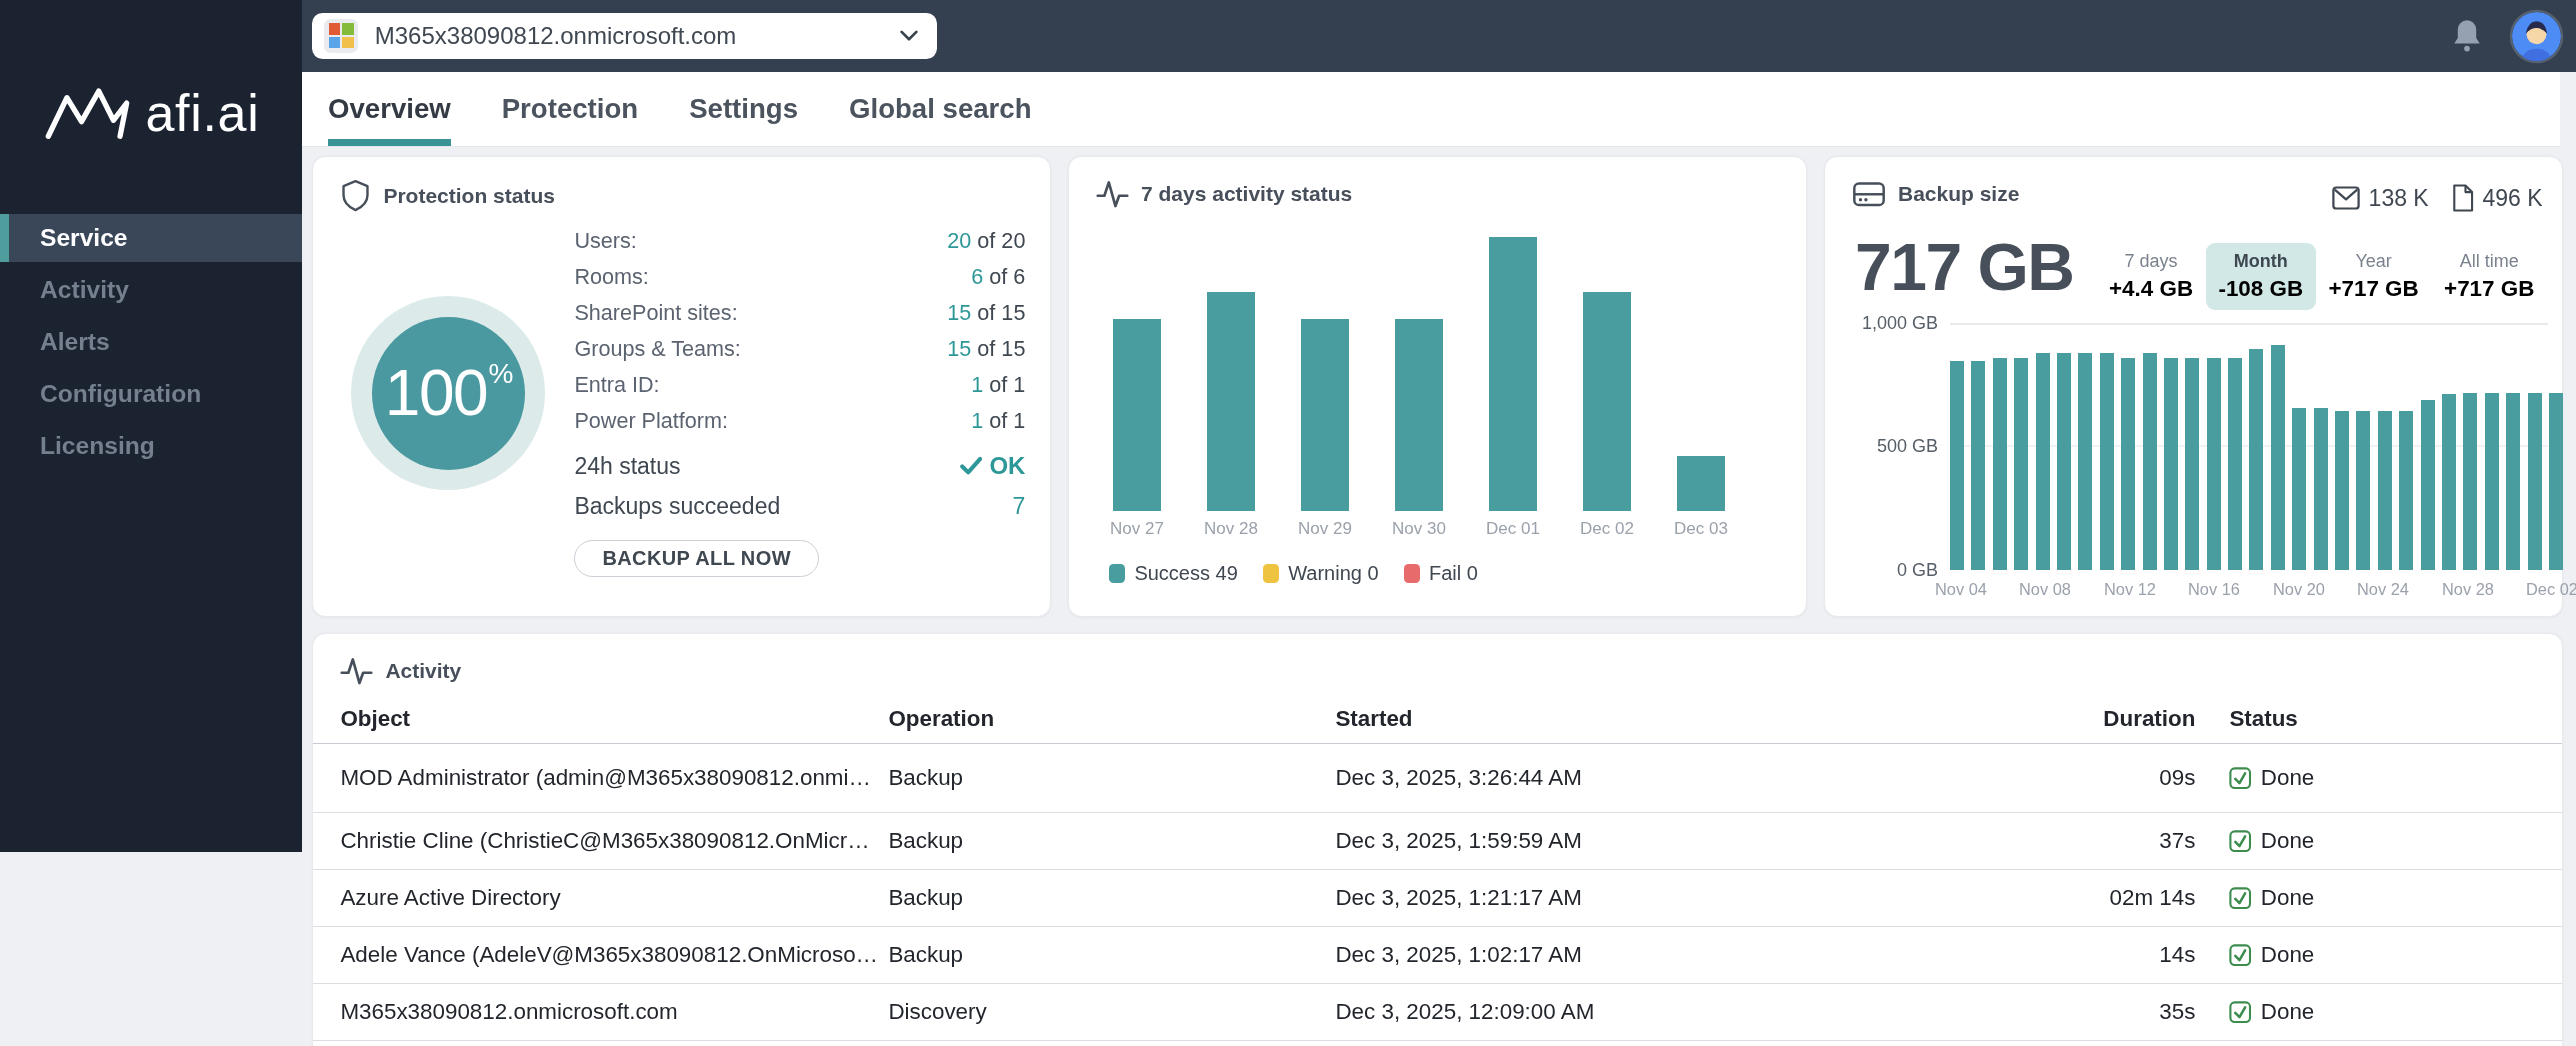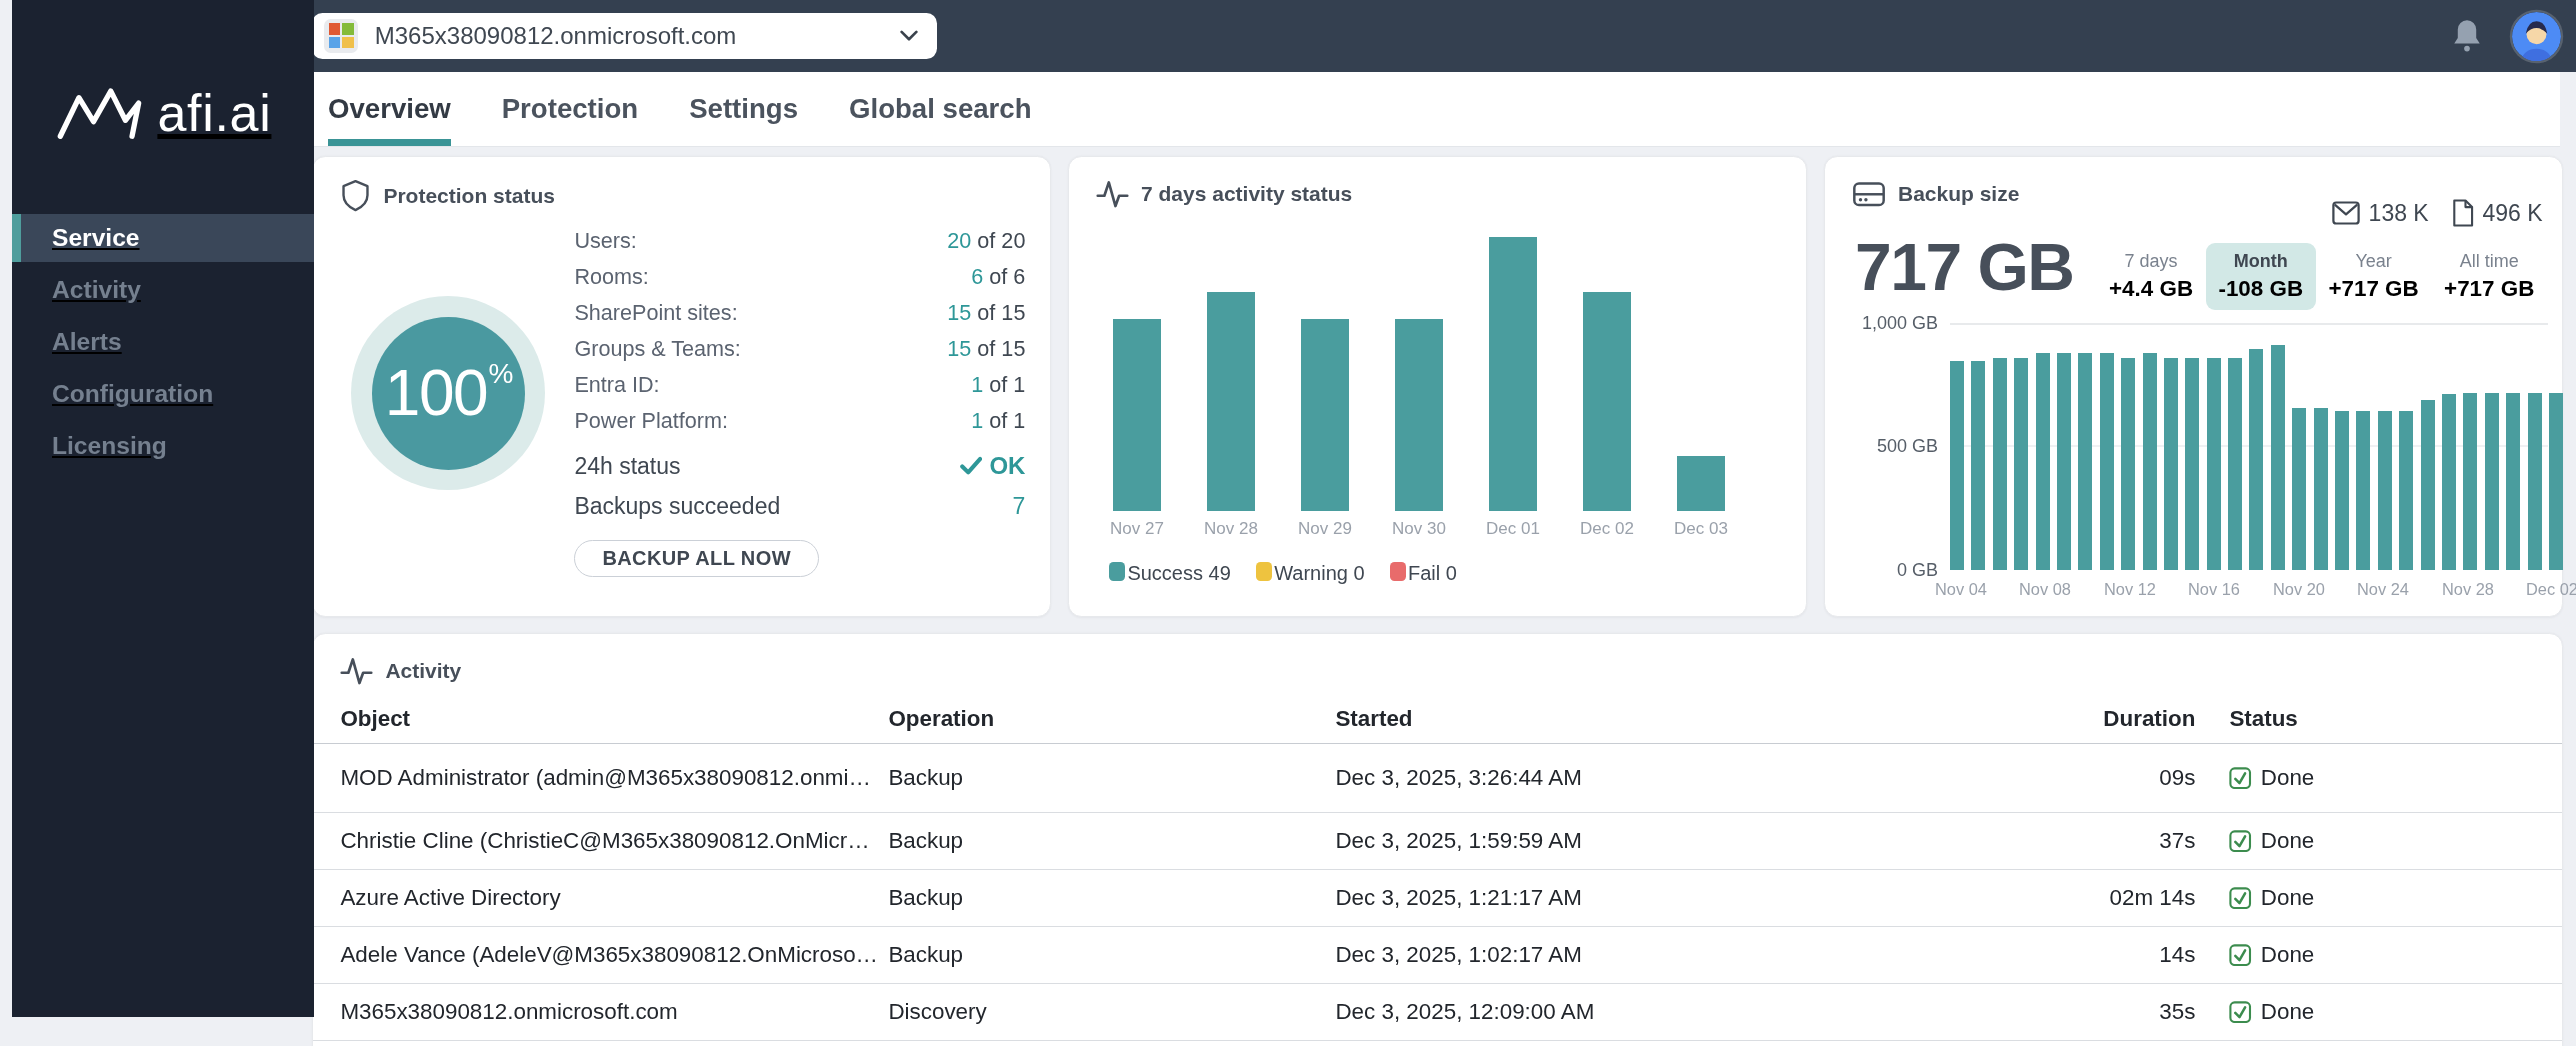--- a/index.html
+++ b/index.html
@@ -17,21 +17,21 @@
   .ms-tile .r{background:#E05A33}.ms-tile .g{background:#84BB3A}
   .ms-tile .b{background:#59A3E8}.ms-tile .y{background:#F0C04A}
   .tenant-text{margin-left:16.4px;font-size:24px;color:#3F4751;flex:1;}
   .tenant svg{margin-right:19.4px;}
   .top-right{position:absolute;right:15px;top:0;height:72px;display:flex;align-items:center;gap:28px;}
   .bell{width:34px;height:39px;cursor:pointer;}
   .avatar{width:49px;height:49px;border-radius:50%;overflow:hidden;cursor:pointer;
     box-shadow:0 0 0 2.2px rgba(255,255,255,.18);}
 
   
-  .sidebar{position:absolute;left:12px;top:0;width:302px;height:1017px;background:#1B2230;z-index:3;text-decoration:underline;}
+  .sidebar{position:absolute;left:0;top:0;width:302px;height:852px;background:#1B2230;z-index:3;}
   .logo{display:flex;align-items:center;gap:13.4px;margin:81px 0 0 43px;cursor:pointer;}
   .logo-text{color:#fff;font-size:52px;font-weight:500;letter-spacing:0.7px;}
   nav{display:block;margin-top:69px;}
   .nav-item{position:relative;height:52px;display:flex;align-items:center;
     padding-left:40px;font-size:24.6px;font-weight:700;color:#75808F;cursor:pointer;}
   .nav-item.active{background:#3A4759;color:#fff;height:48px;margin:2.2px 0;}
   .nav-item.active::before{content:"";position:absolute;left:0;top:0;bottom:0;width:9px;background:#4F9E9D;}
 
   
   .tabbar{position:absolute;left:302px;top:72px;right:16px;height:75px;background:#fff;
@@ -75,25 +75,25 @@
     border:1.5px solid #CBD0D7;border-radius:19.4px;font-family:"Liberation Sans",sans-serif;
     font-size:20px;font-weight:700;color:#3F4751;letter-spacing:0.4px;cursor:pointer;}
 
   
   .sd-bars{position:absolute;left:21px;top:63px;height:291px;display:flex;}
   .sd-col{width:94px;display:flex;align-items:flex-end;justify-content:center;}
   .sd-bar{width:48px;background:#4A9D9E;}
   .sd-labels{position:absolute;left:21px;top:362px;display:flex;}
   .sd-lab{width:94px;text-align:center;font-size:17px;color:#9AA1AB;}
   .legend{position:absolute;left:40px;top:405px;display:flex;gap:25px;align-items:center;}
-  .leg-item{display:flex;gap:2px;font-size:20px;color:#3F4751;}
+  .leg-item{display:flex;align-items:center;gap:9px;font-size:20px;color:#3F4751;}
   .leg-sq{width:16.4px;height:19.4px;border-radius:4.5px;}
 
   
-  .bk-counts{position:absolute;right:19.4px;top:42px;display:flex;align-items:center;gap:22.4px;}
+  .bk-counts{position:absolute;right:19.4px;top:27px;display:flex;align-items:center;gap:22.4px;}
   .bk-count{display:flex;align-items:center;gap:9px;font-size:23px;color:#3F4751;}
   .bk-total{position:absolute;left:30px;top:72px;font-size:66px;font-weight:700;color:#474F5A;letter-spacing:-1.5px;}
   .periods{position:absolute;right:15px;top:86px;display:flex;align-items:stretch;}
   .period{padding:7.5px 12.7px;border-radius:9px;text-align:center;cursor:pointer;}
   .period.active{background:#D2E8E6;}
   .p-label{font-size:18px;color:#7A828E;}
   .period.active .p-label{color:#3F4751;font-weight:700;}
   .p-value{font-size:22.4px;font-weight:700;color:#000000;margin-top:4.5px;}
   .grid-line{position:absolute;left:125px;width:598px;height:1.5px;background:#E8EAEC;}
   .ytick{position:absolute;width:104px;right:none;left:9px;text-align:right;font-size:18px;color:#565E68;}

